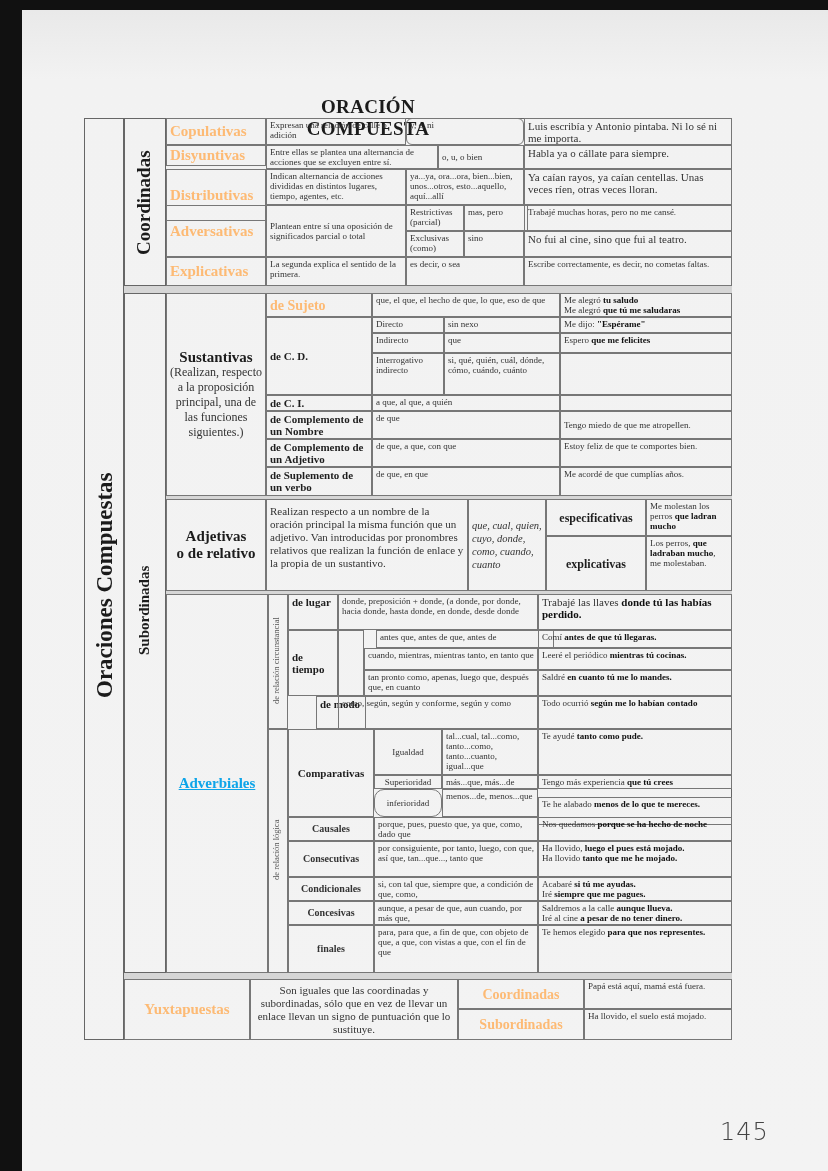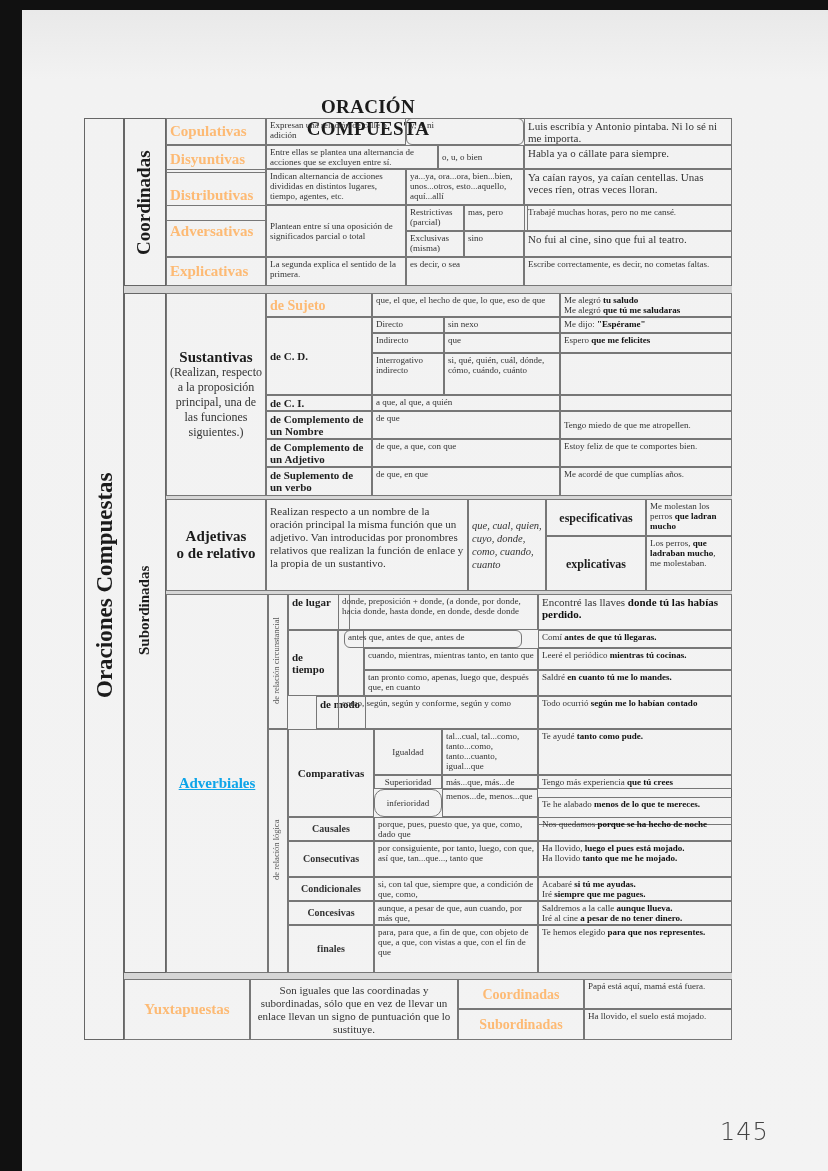--- a/index.html
+++ b/index.html
@@ -49,36 +49,36 @@
 <div class="vert" style="left:92px;top:420px;height:330px;font-size:23px;">Oraciones Compuestas</div>
 
 <div class="frame" style="left:124px;top:118px;width:42px;height:168px;"></div>
 <div class="vert" style="left:133px;top:125px;height:155px;font-size:19px;">Coordinadas</div>
 
 <div class="cell big" style="left:166px;top:118px;width:100px;height:27px;">Copulativas</div>
 <div class="cell" style="left:266px;top:118px;width:140px;height:27px;">Expresan una relación de calle o adición</div>
 <div class="cell" style="left:406px;top:118px;width:118px;height:27px;border-radius:6px;">y, e, ni</div>
 <div class="cell med" style="left:524px;top:118px;width:208px;height:27px;">Luis escribía y Antonio pintaba. Ni lo sé ni me importa.</div>
 
-<div class="cell big" style="left:166px;top:145px;width:100px;height:28px;font-family:Liberation Serif, serif;">Disyuntivas</div>
+<div class="cell big" style="left:166px;top:145px;width:100px;height:21px;font-family:Liberation Serif, serif;">Disyuntivas</div>
 <div class="cell" style="left:266px;top:145px;width:172px;height:24px;">Entre ellas se plantea una alternancia de acciones que se excluyen entre sí.</div>
 <div class="cell vc" style="left:438px;top:145px;width:86px;height:24px;">o, u, o bien</div>
 <div class="cell med" style="left:524px;top:145px;width:208px;height:24px;">Habla ya o cállate para siempre.</div>
 
 <div class="cell big" style="left:166px;top:169px;width:100px;height:52px;">Distributivas</div>
 <div class="cell" style="left:266px;top:169px;width:140px;height:36px;">Indican alternancia de acciones divididas en distintos lugares, tiempo, agentes, etc.</div>
 <div class="cell" style="left:406px;top:169px;width:118px;height:36px;">ya...ya, ora...ora, bien...bien, unos...otros, esto...aquello, aquí...allí</div>
 <div class="cell med" style="left:524px;top:169px;width:208px;height:36px;">Ya caían rayos, ya caían centellas. Unas veces ríen, otras veces lloran.</div>
 
 <div class="cell big" style="left:166px;top:205px;width:100px;height:52px;">Adversativas</div>
 <div class="cell vc" style="left:266px;top:205px;width:140px;height:52px;">Plantean entre sí una oposición de significados parcial o total</div>
 <div class="cell" style="left:406px;top:205px;width:58px;height:26px;">Restrictivas (parcial)</div>
 <div class="cell" style="left:464px;top:205px;width:64px;height:26px;">mas, pero</div>
 <div class="cell" style="left:524px;top:205px;width:208px;height:26px;">Trabajé muchas horas, pero no me cansé.</div>
-<div class="cell" style="left:406px;top:231px;width:58px;height:26px;">Exclusivas (misma)</div>
+<div class="cell" style="left:406px;top:231px;width:58px;height:26px;">Exclusivas (como)</div>
 <div class="cell" style="left:464px;top:231px;width:60px;height:26px;">sino</div>
 <div class="cell med" style="left:524px;top:231px;width:208px;height:26px;">No fui al cine, sino que fui al teatro.</div>
 
 <div class="cell big" style="left:166px;top:257px;width:100px;height:29px;">Explicativas</div>
 <div class="cell" style="left:266px;top:257px;width:140px;height:29px;">La segunda explica el sentido de la primera.</div>
 <div class="cell" style="left:406px;top:257px;width:118px;height:29px;">es decir, o sea</div>
 <div class="cell" style="left:524px;top:257px;width:208px;height:29px;">Escribe correctamente, es decir, no cometas faltas.</div>
 
 <div class="shade" style="left:124px;top:286px;width:608px;height:7px;"></div>
 
@@ -140,27 +140,27 @@
 
 <div class="cell" style="left:166px;top:594px;width:102px;height:379px;display:flex;flex-direction:column;justify-content:center;text-align:center;font-size:12px;line-height:15px;">
   <span style="font-size:15px;font-weight:bold;color:#0ea5e9;text-decoration:underline;">Adverbiales</span>
 </div>
 
 <div class="cell" style="left:268px;top:594px;width:20px;height:135px;"></div>
 <div class="vert" style="left:271px;top:598px;height:126px;font-size:8.5px;font-weight:normal;color:#555;">de relación circunstancial</div>
 <div class="cell" style="left:268px;top:729px;width:20px;height:244px;"></div>
 <div class="vert" style="left:271px;top:800px;height:100px;font-size:8.5px;font-weight:normal;color:#555;">de relación lógica</div>
 
-<div class="cell medb" style="left:288px;top:594px;width:62px;height:36px;">de lugar</div>
+<div class="cell medb" style="left:288px;top:594px;width:50px;height:36px;">de lugar</div>
 <div class="cell" style="left:338px;top:594px;width:200px;height:36px;">donde, preposición + donde, (a donde, por donde, hacia donde, hasta donde, en donde, desde donde</div>
-<div class="cell ex med" style="left:538px;top:594px;width:194px;height:36px;"><span>Encontré las llaves </span><b>donde tú las habías perdido.</b></div>
+<div class="cell ex med" style="left:538px;top:594px;width:194px;height:36px;"><span>Trabajé las llaves </span><b>donde tú las habías perdido.</b></div>
 
 <div class="cell medb vc" style="left:288px;top:630px;width:50px;height:66px;">de tiempo</div>
 <div class="cell" style="left:338px;top:630px;width:26px;height:66px;"></div>
-<div class="cell" style="left:344px;top:630px;width:178px;height:18px;border-radius:6px;">antes que, antes de que, antes de</div>
+<div class="cell" style="left:376px;top:630px;width:178px;height:18px;">antes que, antes de que, antes de</div>
 <div class="cell ex" style="left:538px;top:630px;width:194px;height:18px;"><span>Comí </span><b>antes de que tú llegaras.</b></div>
 <div class="cell" style="left:364px;top:648px;width:174px;height:22px;">cuando, mientras, mientras tanto, en tanto que</div>
 <div class="cell ex" style="left:538px;top:648px;width:194px;height:22px;"><span>Leeré el periódico </span><b>mientras tú cocinas.</b></div>
 <div class="cell" style="left:364px;top:670px;width:174px;height:26px;">tan pronto como, apenas, luego que, después que, en cuanto</div>
 <div class="cell ex" style="left:538px;top:670px;width:194px;height:26px;"><span>Saldré </span><b>en cuanto tú me lo mandes.</b></div>
 
 <div class="cell medb" style="left:288px;top:696px;width:50px;height:33px;margin-left:28px;">de modo</div>
 <div class="cell" style="left:338px;top:696px;width:200px;height:33px;">como, según, según y conforme, según y como</div>
 <div class="cell ex" style="left:538px;top:696px;width:194px;height:33px;"><span>Todo ocurrió </span><b>según me lo habían contado</b></div>
 

